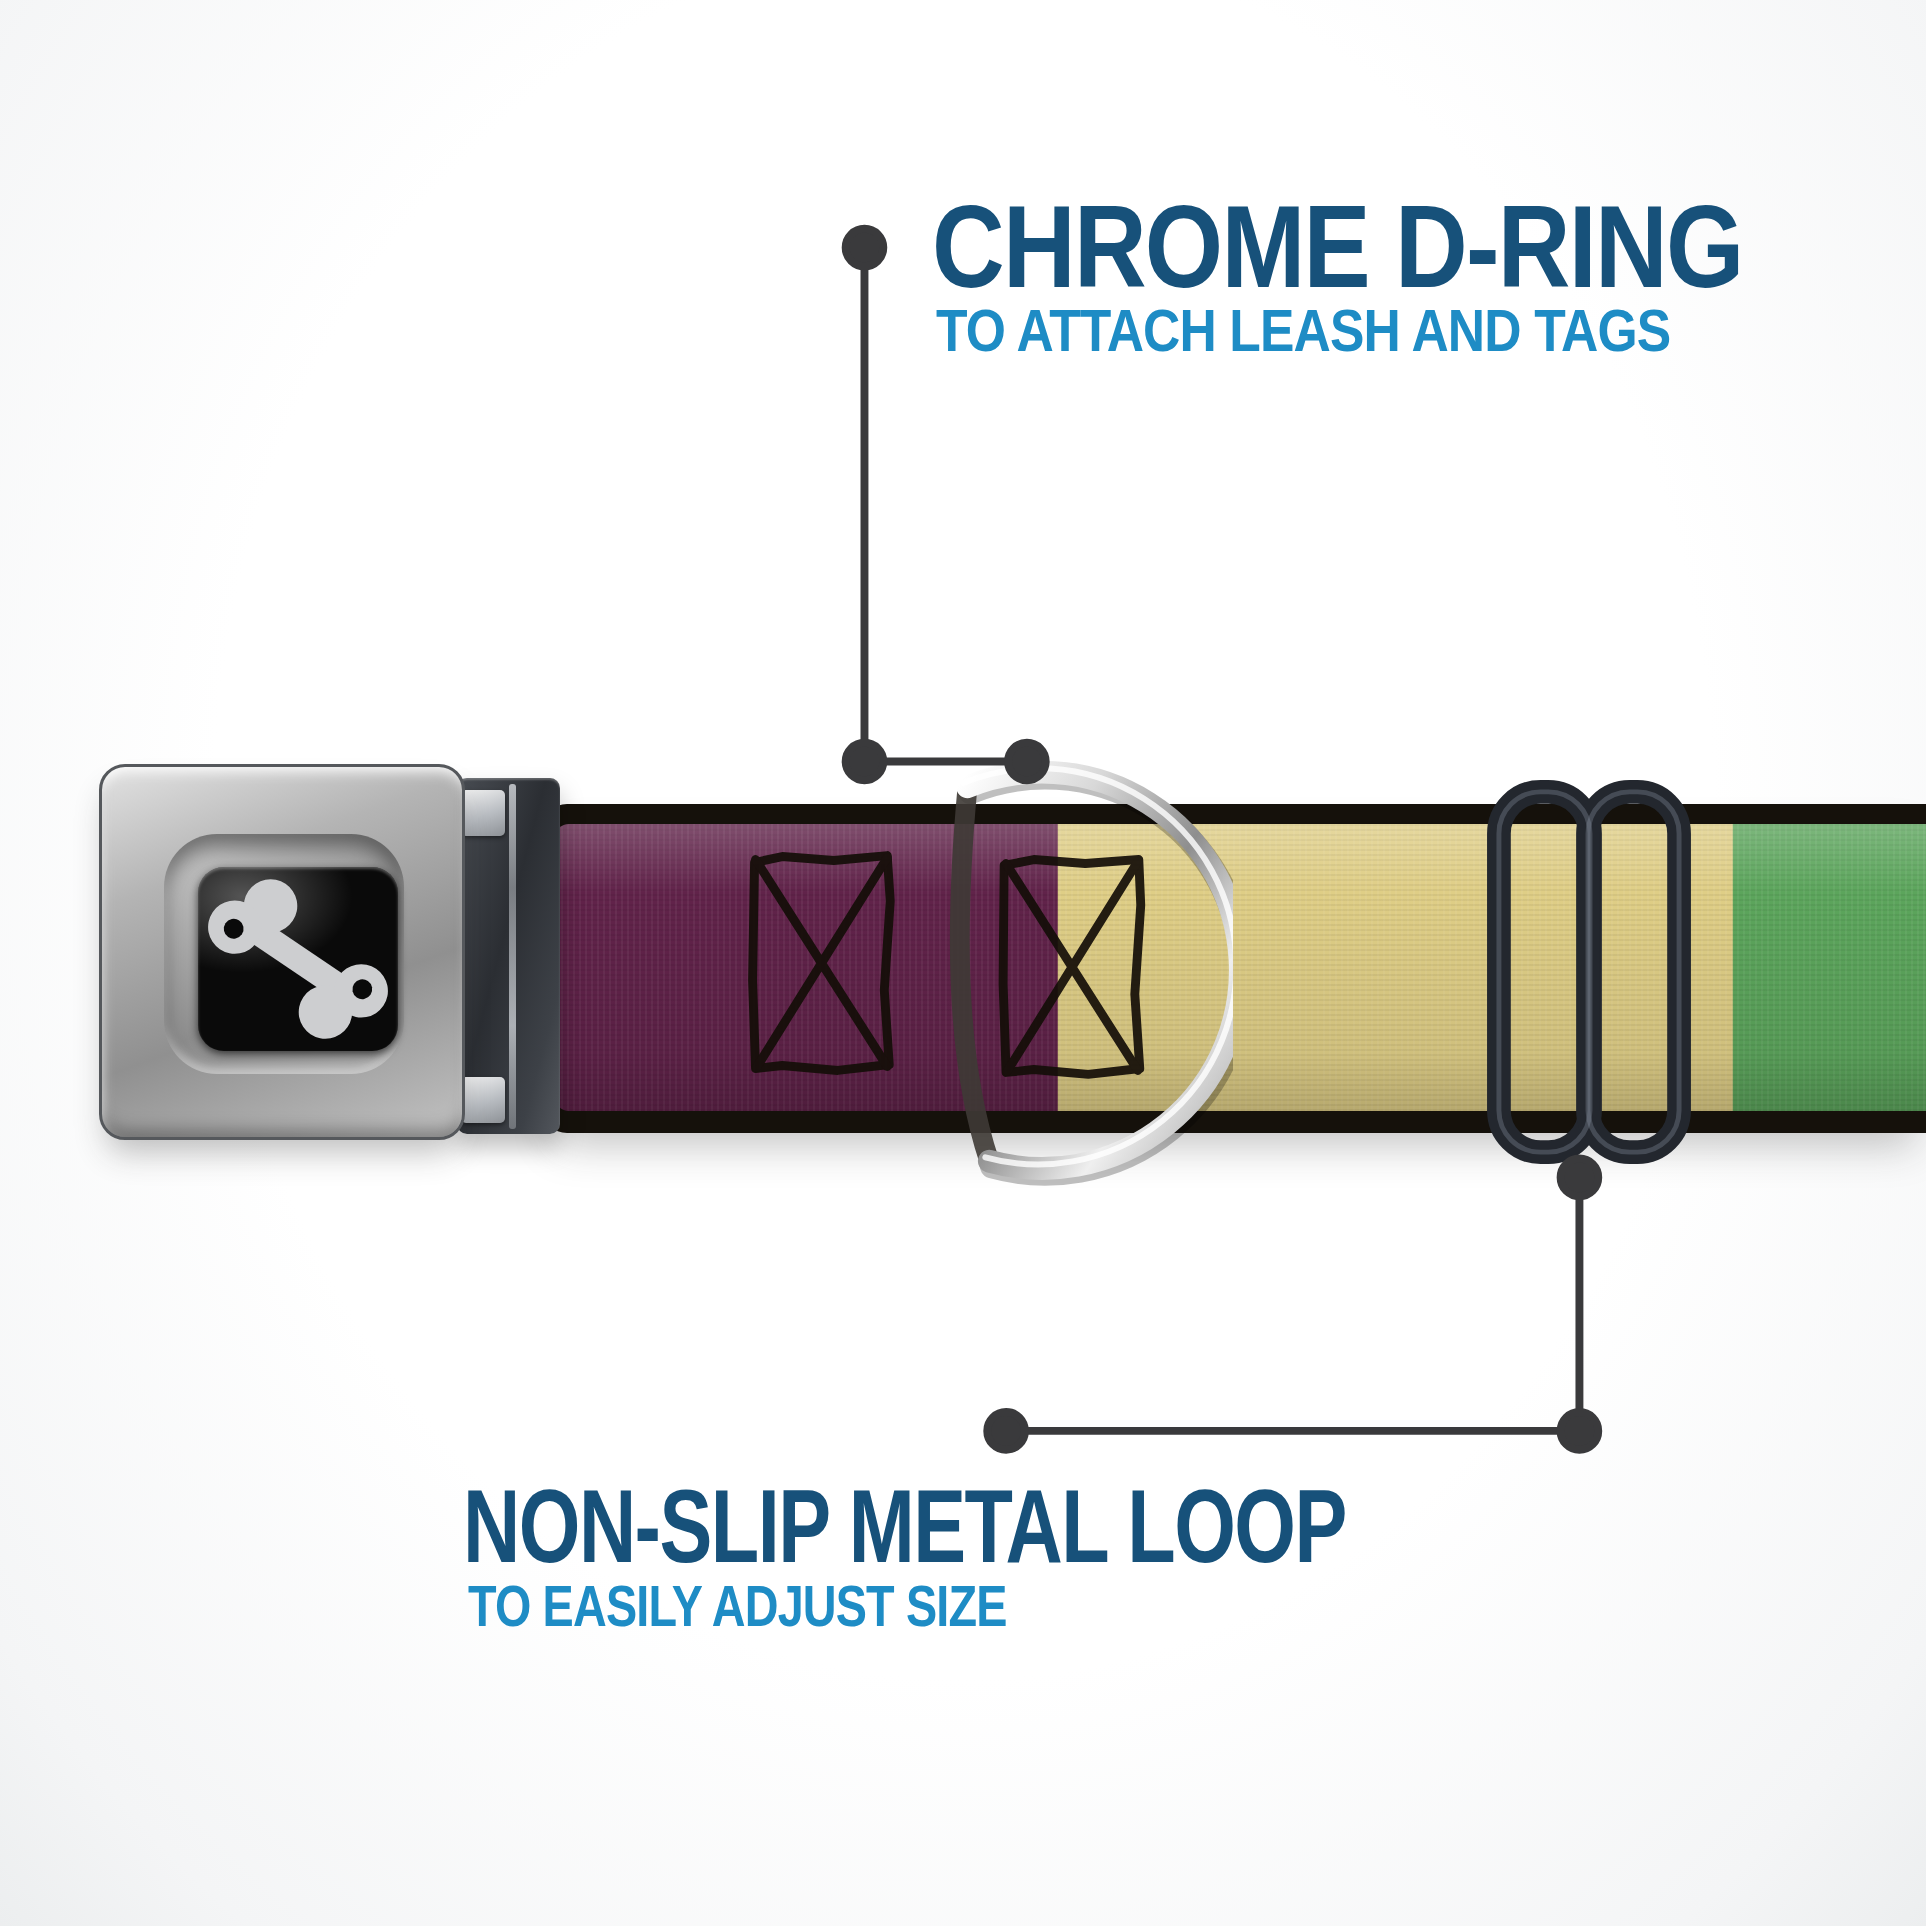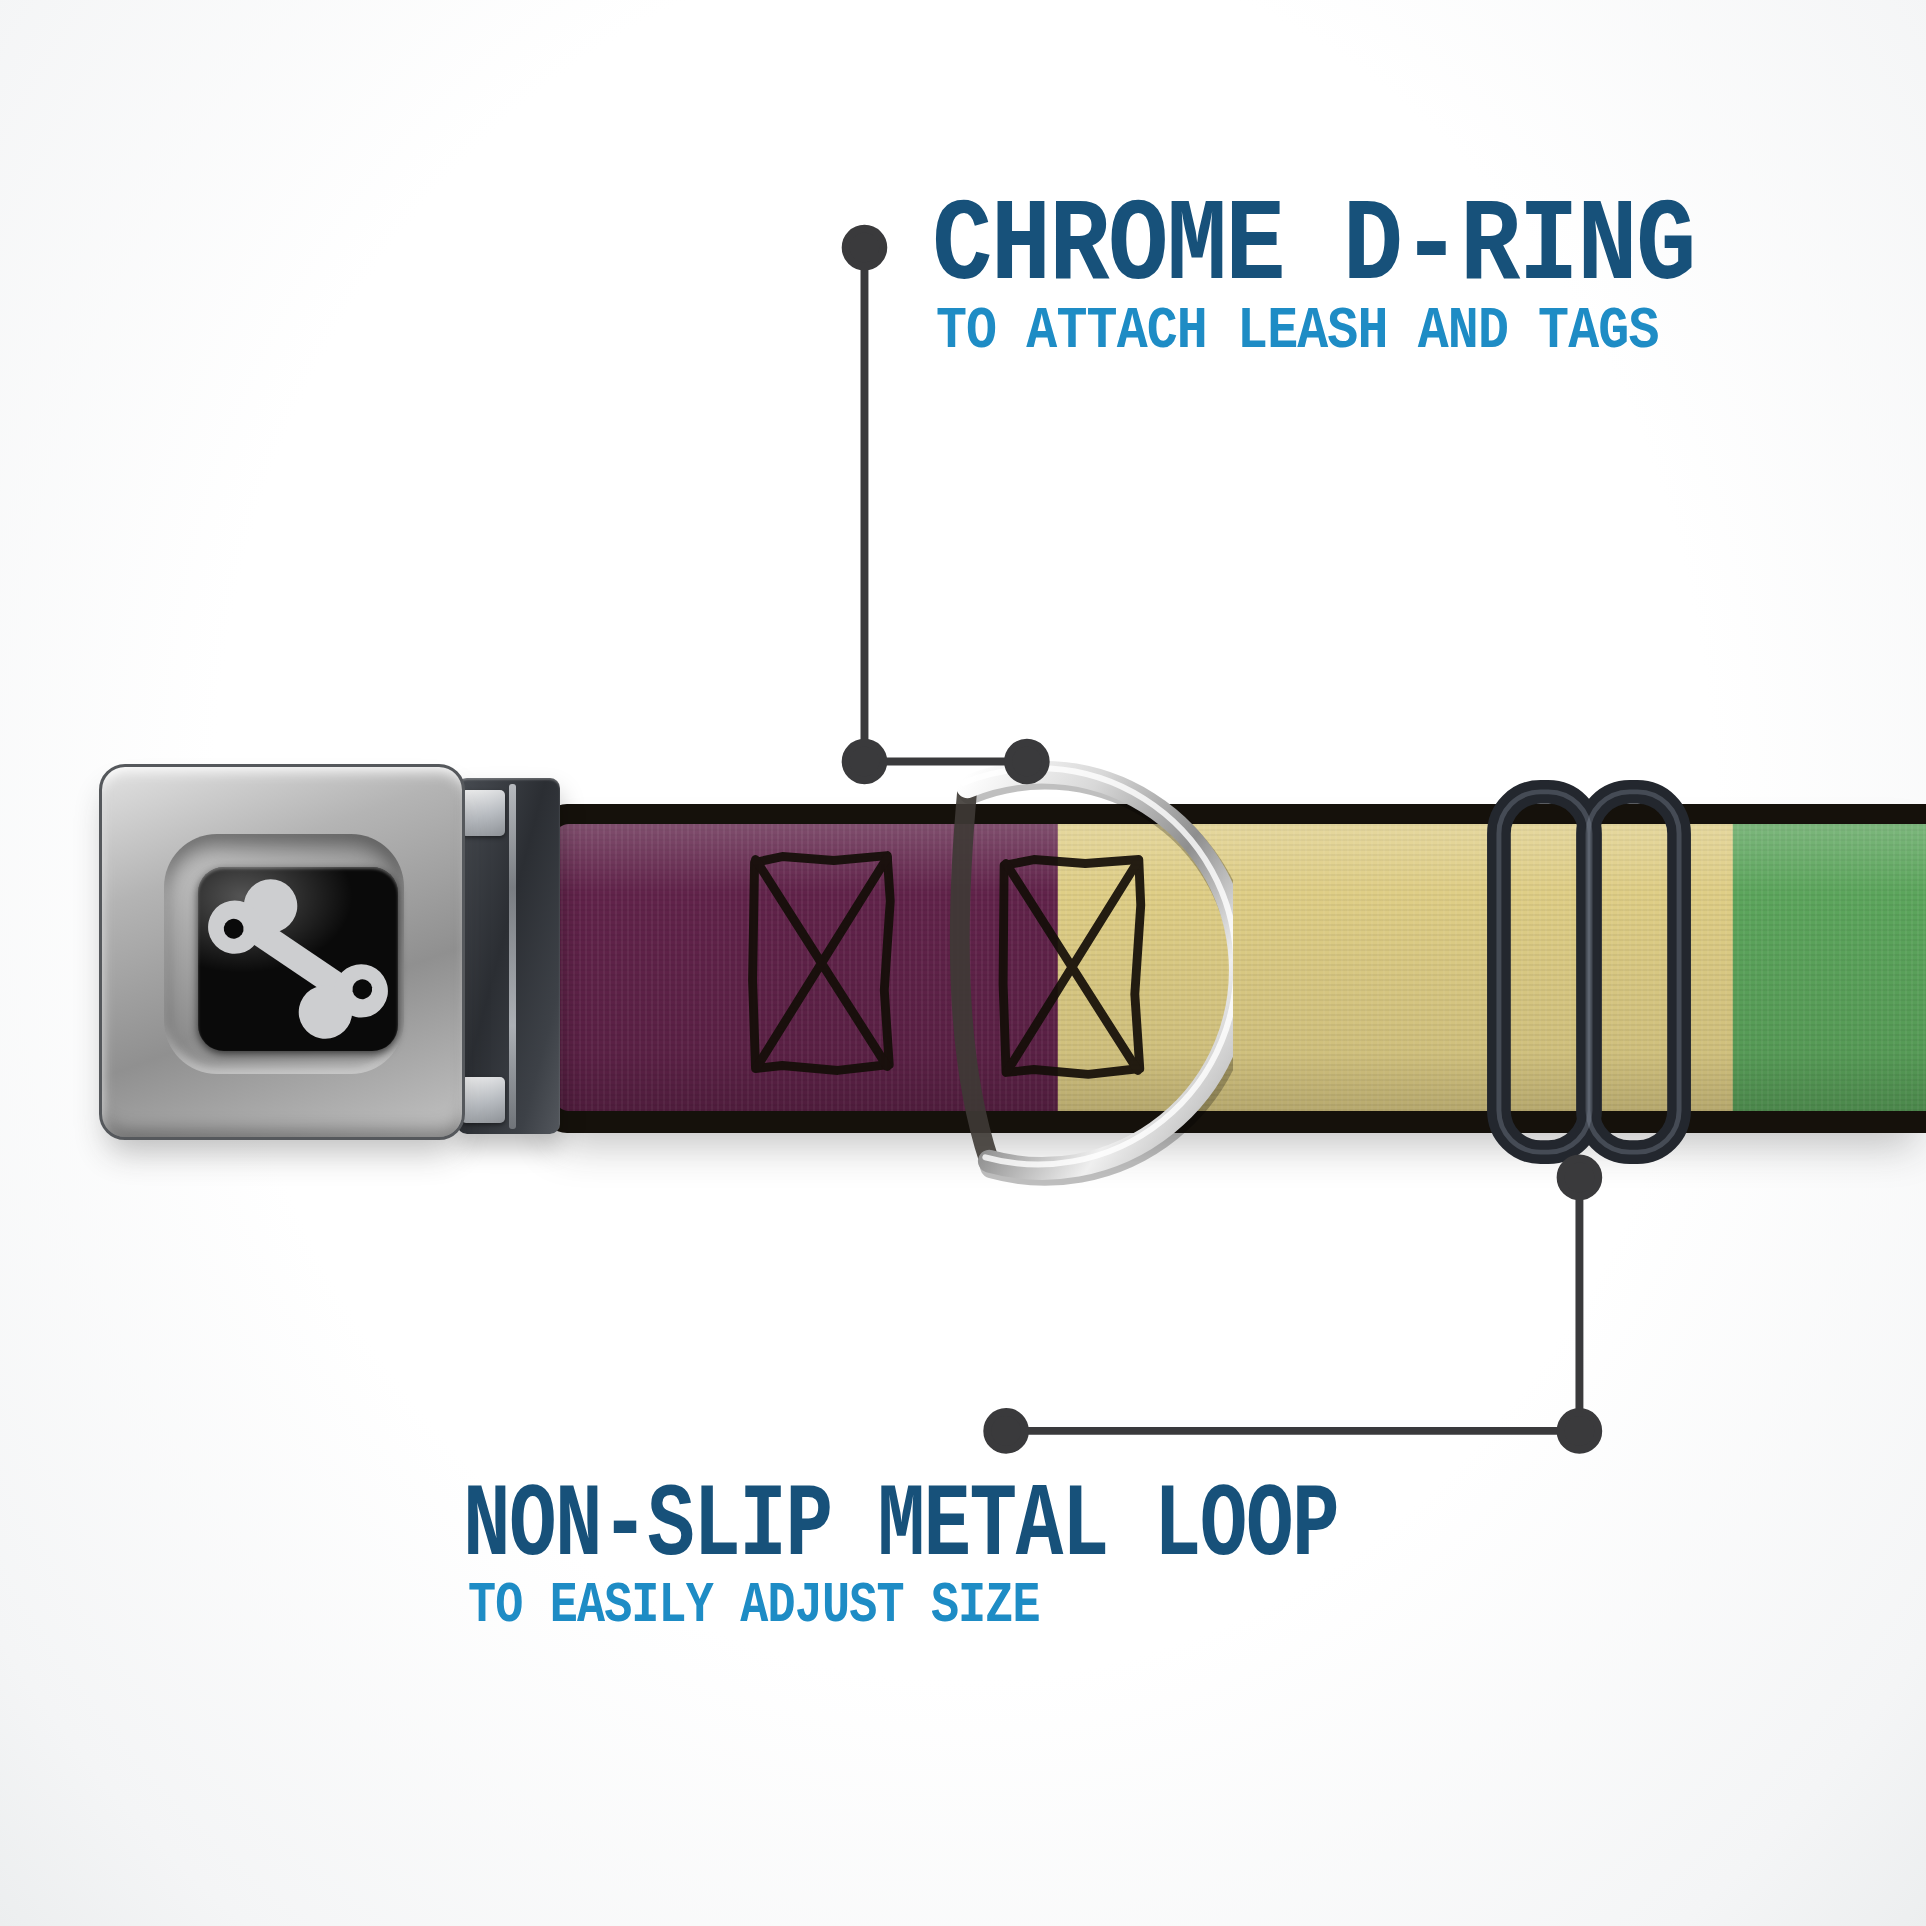--- a/index.html
+++ b/index.html
@@ -1,19 +1,19 @@
 <!DOCTYPE html>
 <html style="--c-title: #17517a; --c-subtitle: #1e8cc5; --c-callout-line: #3a3a3c; --c-strap-maroon: #61234a; --c-strap-yellow: #dfce86; --c-strap-green: #5ca55c; --c-strap-edge-black: #15110b; --c-buckle-silver: #ababab; --c-loop-black: #23272e; --c-dring-chrome: #d8d8d8; --c-background: #ffffff;"><head>
 <meta charset="utf-8">
 <style>
   html,body{margin:0;padding:0;background:#e9eaeb;}
   .stage{
     position:relative;width:1927px;height:1927px;overflow:hidden;
     background:radial-gradient(ellipse at 50% 42%, #ffffff 55%, #f4f5f6 88%, #eceeef 100%);
-    font-family:Liberation Mono, monospace;
+    font-family:Liberation Sans, sans-serif;
   }
   .abs{position:absolute;}
 
   
   .callout-title{
     font-weight:bold;line-height:1.08;letter-spacing:-2px;white-space:nowrap;
     color:var(--c-title,#17517a);transform-origin:left top;
   }
   .callout-sub{
     font-weight:bold;line-height:1.08;letter-spacing:-1px;white-space:nowrap;

